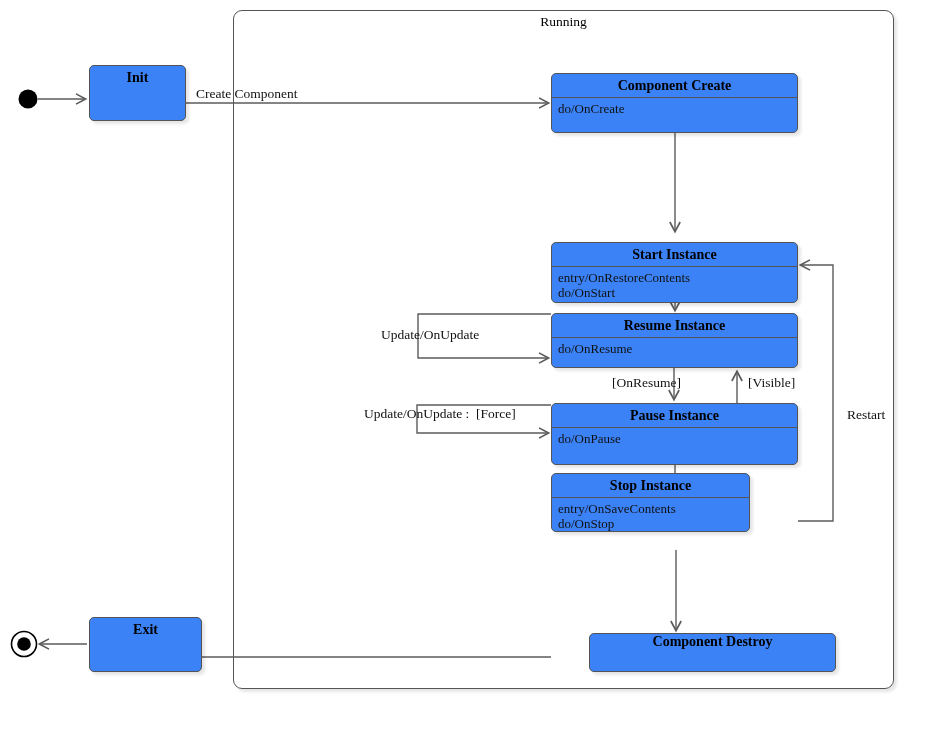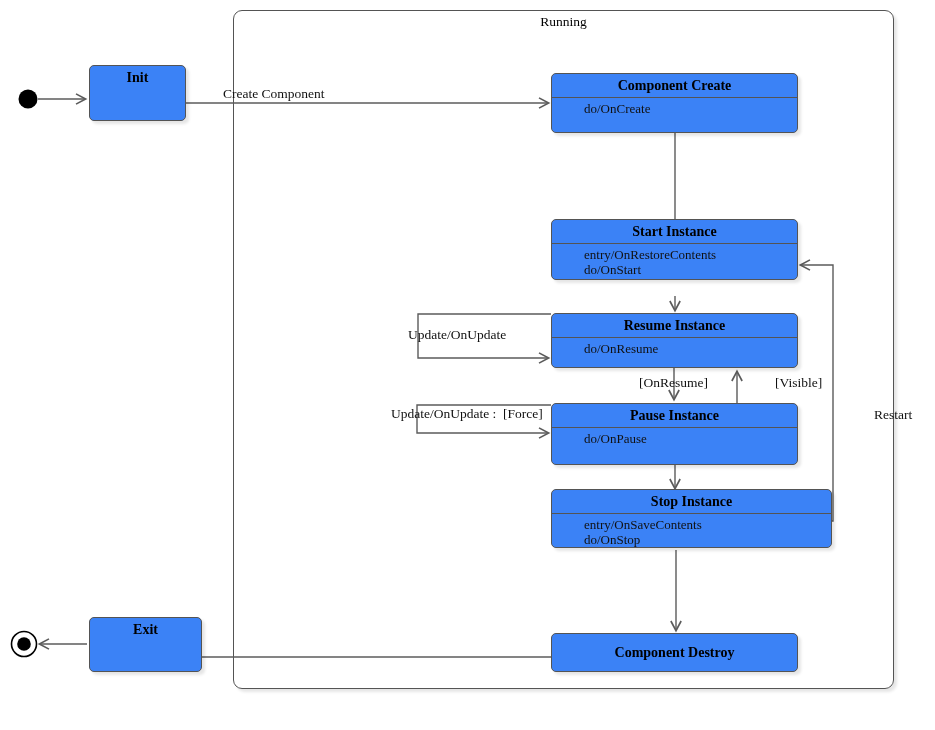--- a/index.html
+++ b/index.html
@@ -19,25 +19,25 @@
   }
   .state{
     position:absolute;background:#3b82f6;border:1.4px solid #545454;border-radius:5px;
     box-shadow:3px 3px 3px rgba(0,0,0,0.10);box-sizing:border-box;overflow:hidden;
   }
   .state-title{
     font-weight:bold;font-size:14px;text-align:center;
     padding:4px 4px 3px;box-sizing:border-box;
   }
   .with-body .state-title{border-bottom:1.4px solid #545454;}
-  .state-body{font-size:13px;line-height:15px;padding:3px 6px;color:#111;margin-left:26px;}
-  .state.simple{display:flex;align-items:center;justify-content:center;}
+  .state-body{font-size:13px;line-height:15px;padding:3px 6px;color:#111;}
+  .state.simple{display:flex;justify-content:center;margin-left:38px;}
   .state.simple .state-title{padding:0;}
   .edge-label{
-    position:absolute;font-size:13.5px;color:#111;white-space:pre;line-height:14px;margin-left:27px;
+    position:absolute;font-size:13.5px;color:#111;white-space:pre;line-height:14px;
   }
 </style>
 </head>
 <body>
 
 <div class="canvas">
 
   <div class="container-frame"></div>
   <div class="container-label">Running</div>
 
@@ -77,21 +77,21 @@
     <div class="state-title">Exit</div>
   </div>
 
   <div class="state with-body" style="left:551px;top:73px;width:247px;height:60px">
     <div class="state-title">Component Create</div>
     <div class="state-body">
       <div>do/OnCreate</div>
     </div>
   </div>
 
-  <div class="state with-body" style="left:551px;top:219px;width:247px;height:61px">
+  <div class="state with-body" style="left:551px;top:242px;width:247px;height:61px">
     <div class="state-title">Start Instance</div>
     <div class="state-body">
       <div>entry/OnRestoreContents</div>
       <div>do/OnStart</div>
     </div>
   </div>
 
   <div class="state with-body" style="left:551px;top:313px;width:247px;height:55px">
     <div class="state-title">Resume Instance</div>
     <div class="state-body">
@@ -99,21 +99,21 @@
     </div>
   </div>
 
   <div class="state with-body" style="left:551px;top:403px;width:247px;height:62px">
     <div class="state-title">Pause Instance</div>
     <div class="state-body">
       <div>do/OnPause</div>
     </div>
   </div>
 
-  <div class="state with-body" style="left:551px;top:489px;width:281px;height:59px">
+  <div class="state with-body" style="left:551px;top:473px;width:199px;height:59px">
     <div class="state-title">Stop Instance</div>
     <div class="state-body">
       <div>entry/OnSaveContents</div>
       <div>do/OnStop</div>
     </div>
   </div>
 
   <div class="state simple" style="left:551px;top:633px;width:247px;height:39px">
     <div class="state-title">Component Destroy</div>
   </div>

